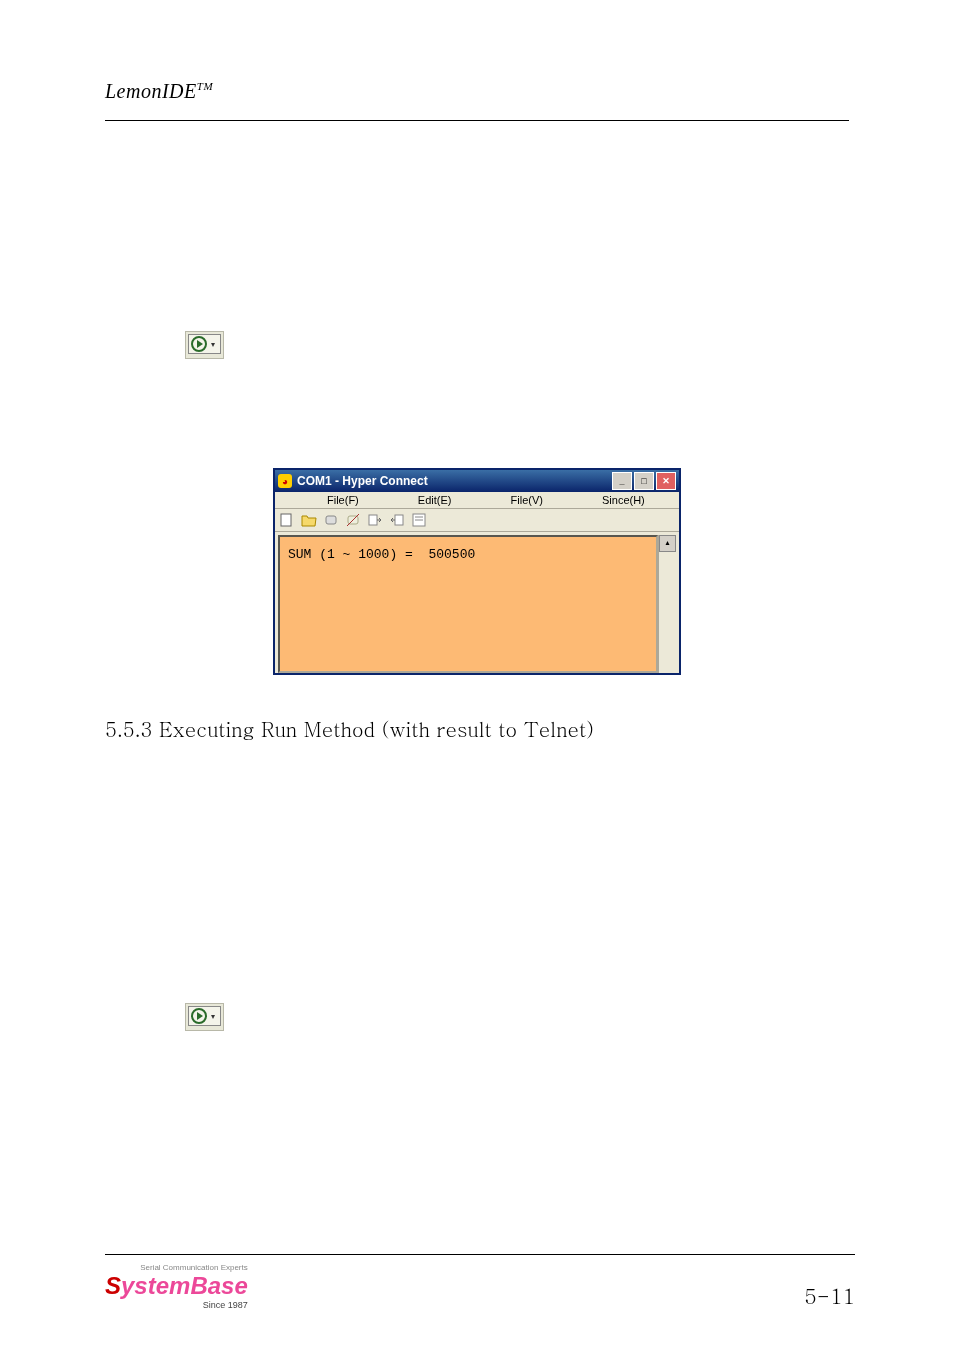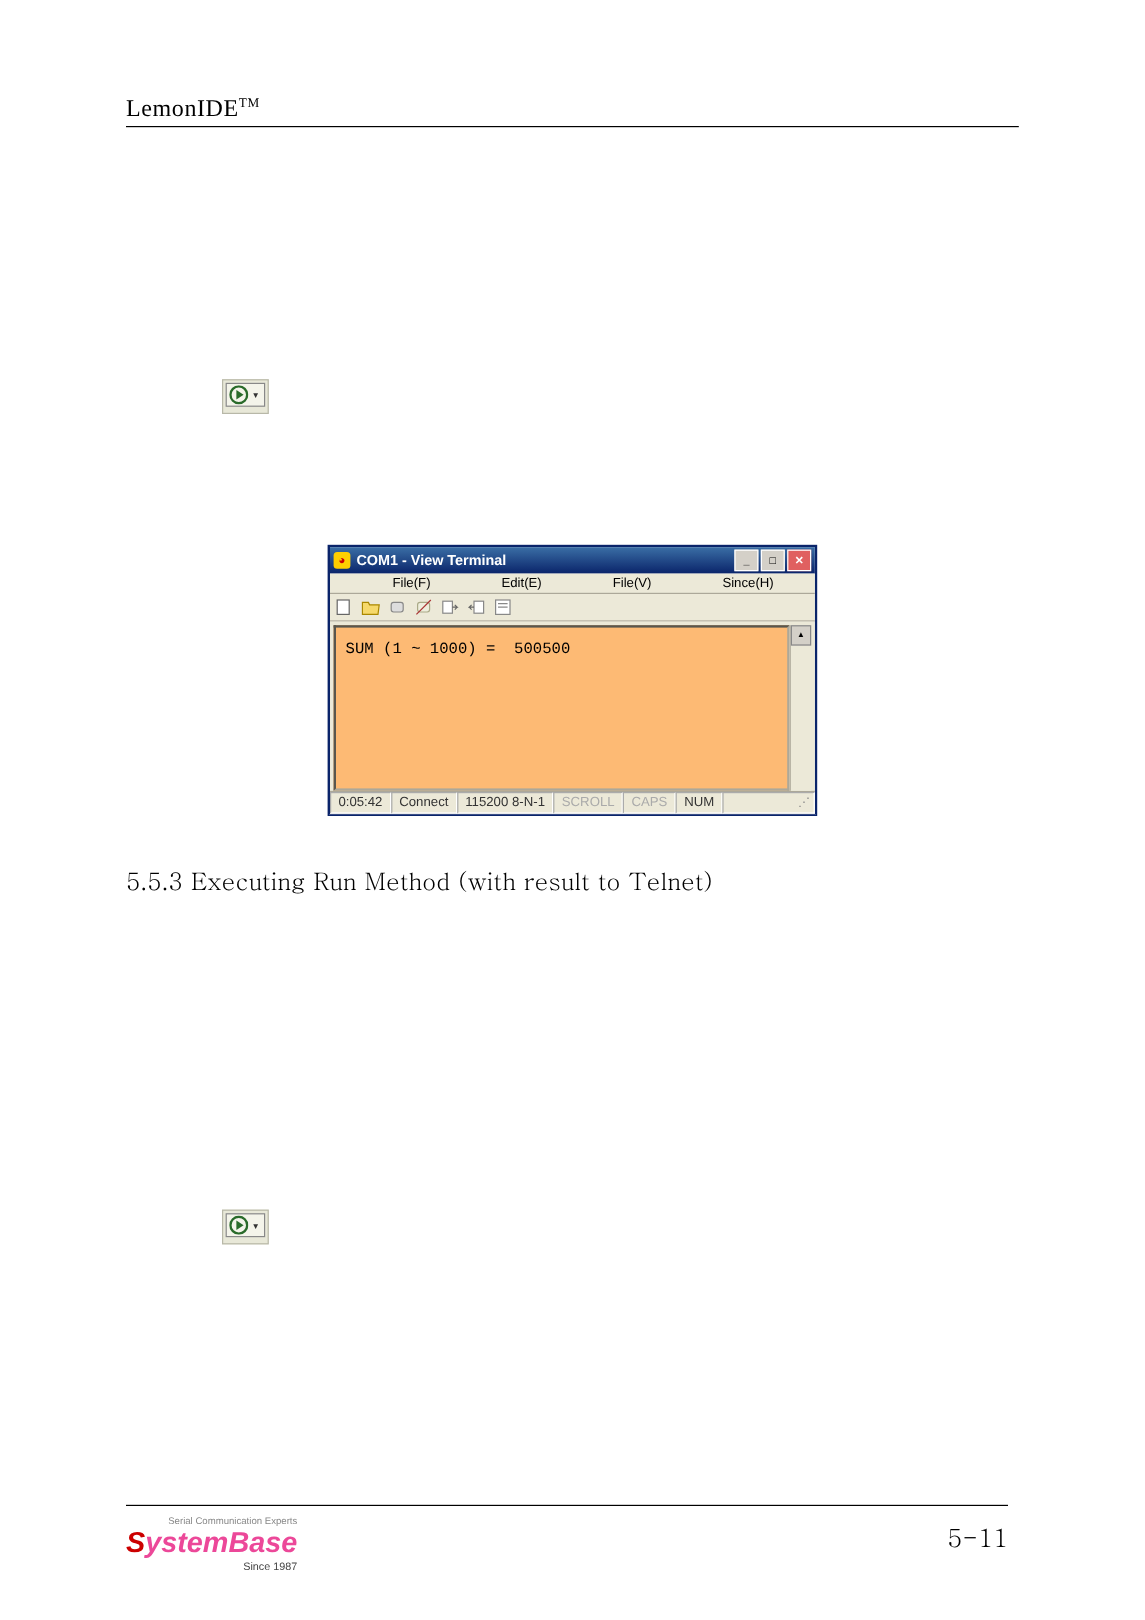--- a/index.html
+++ b/index.html
@@ -10,22 +10,23 @@
 }
 .page {
   width: 954px;
   height: 1350px;
   position: relative;
   box-sizing: border-box;
   padding: 80px 105px 60px 105px;
 }
 .header {
   border-bottom: 1.5px solid #000;
-  padding-bottom: 2px;
+  padding-bottom: 17px;
   margin-bottom: 40px;
+  font-style: italic;
 }
 .header-title {
   font-size: 20px;
   letter-spacing: 0.5px;
 }
 .header-title sup {
   font-size: 11px;
   vertical-align: super;
 }
 .run-button {
@@ -172,26 +173,26 @@
 .section-title {
   font-family: Batang, "Times New Roman", serif;
   font-size: 20px;
   margin: 30px 0 24px 0;
 }
 
 .footer {
   position: absolute;
   bottom: 40px;
   left: 105px;
-  right: 114px;
+  right: 99px;
   border-top: 1.5px solid #000;
   padding-top: 10px;
   display: flex;
   justify-content: space-between;
-  align-items: flex-start;
+  align-items: flex-end;
 }
 .footer-logo {
   font-family: Arial, sans-serif;
 }
 .footer-logo .big {
   font-size: 24px;
   font-weight: bold;
   font-style: italic;
 }
 .footer-logo .s1 { color: #c00; }
@@ -234,21 +235,21 @@
           </svg>
         </span>
         <span class="run-drop">▾</span>
       </div>
     </div>
   </div>
 
   <div class="ht-window">
     <div class="ht-title">
       <span class="ht-title-icon">◕</span>
-      <span class="ht-title-text">COM1 - View Terminal</span>
+      <span class="ht-title-text">COM1 - Hyper Connect</span>
       <div class="ht-win-btns">
         <div class="ht-win-btn">_</div>
         <div class="ht-win-btn">□</div>
         <div class="ht-win-btn close">✕</div>
       </div>
     </div>
     <div class="ht-menu">
       <span>File(F)</span>
       <span>Edit(E)</span>
       <span>File(V)</span>
@@ -280,29 +281,20 @@
             <rect x="2" y="2" width="12" height="12" fill="#fff" stroke="#888"></rect>
             <line x1="4" y1="5" x2="12" y2="5" stroke="#888"></line>
             <line x1="4" y1="8" x2="12" y2="8" stroke="#888"></line>
           </svg></span>
     </div>
     <div class="ht-body-wrap">
       <div class="ht-body">SUM (1 ~ 1000) =  500500</div>
       <div class="ht-scroll">
         <div class="ht-scroll-up">▴</div>
       </div>
-    </div>
-    <div class="ht-status">
-      <div>0:05:42</div>
-      <div>Connect</div>
-      <div>115200 8-N-1</div>
-      <div class="dim">SCROLL</div>
-      <div class="dim">CAPS</div>
-      <div>NUM</div>
-      <div class="grip">⋰</div>
     </div>
   </div>
 
   <div class="section-title">5.5.3 Executing Run Method (with result to Telnet)</div>
 
   <div class="run-button-wrap-2">
     <div class="run-button">
       <div class="run-button-inner">
         <span class="run-icon">
           <svg width="16" height="16" viewBox="0 0 16 16">

